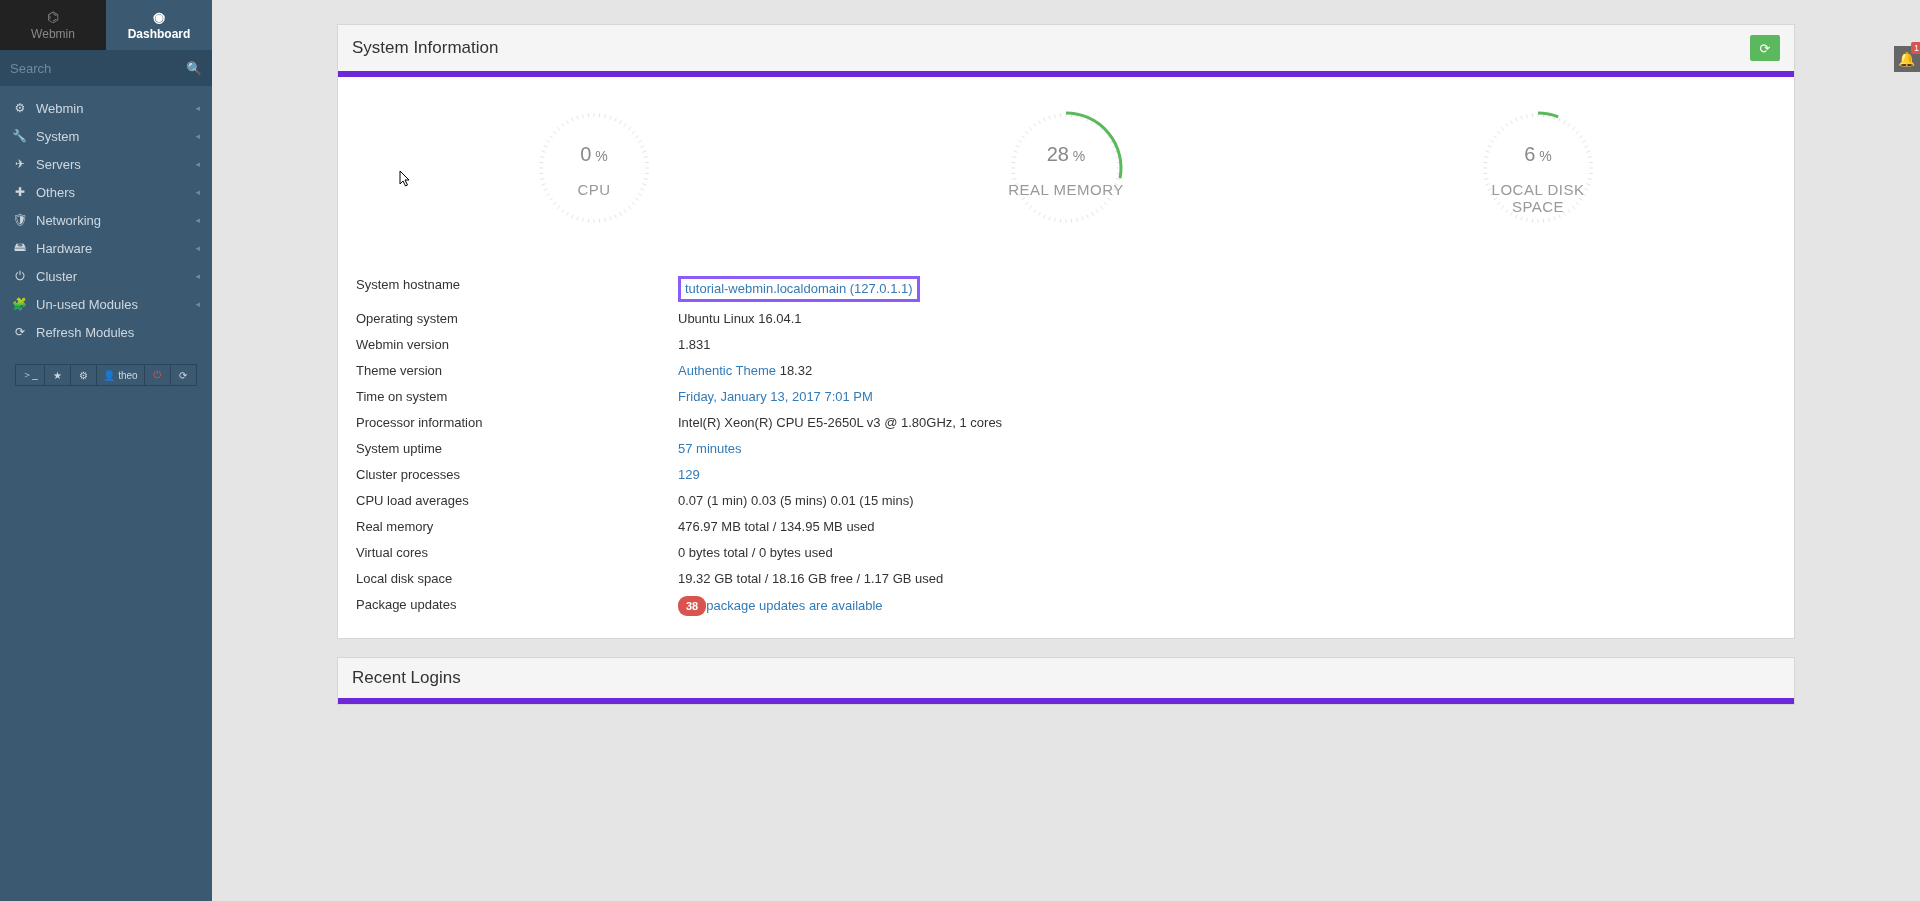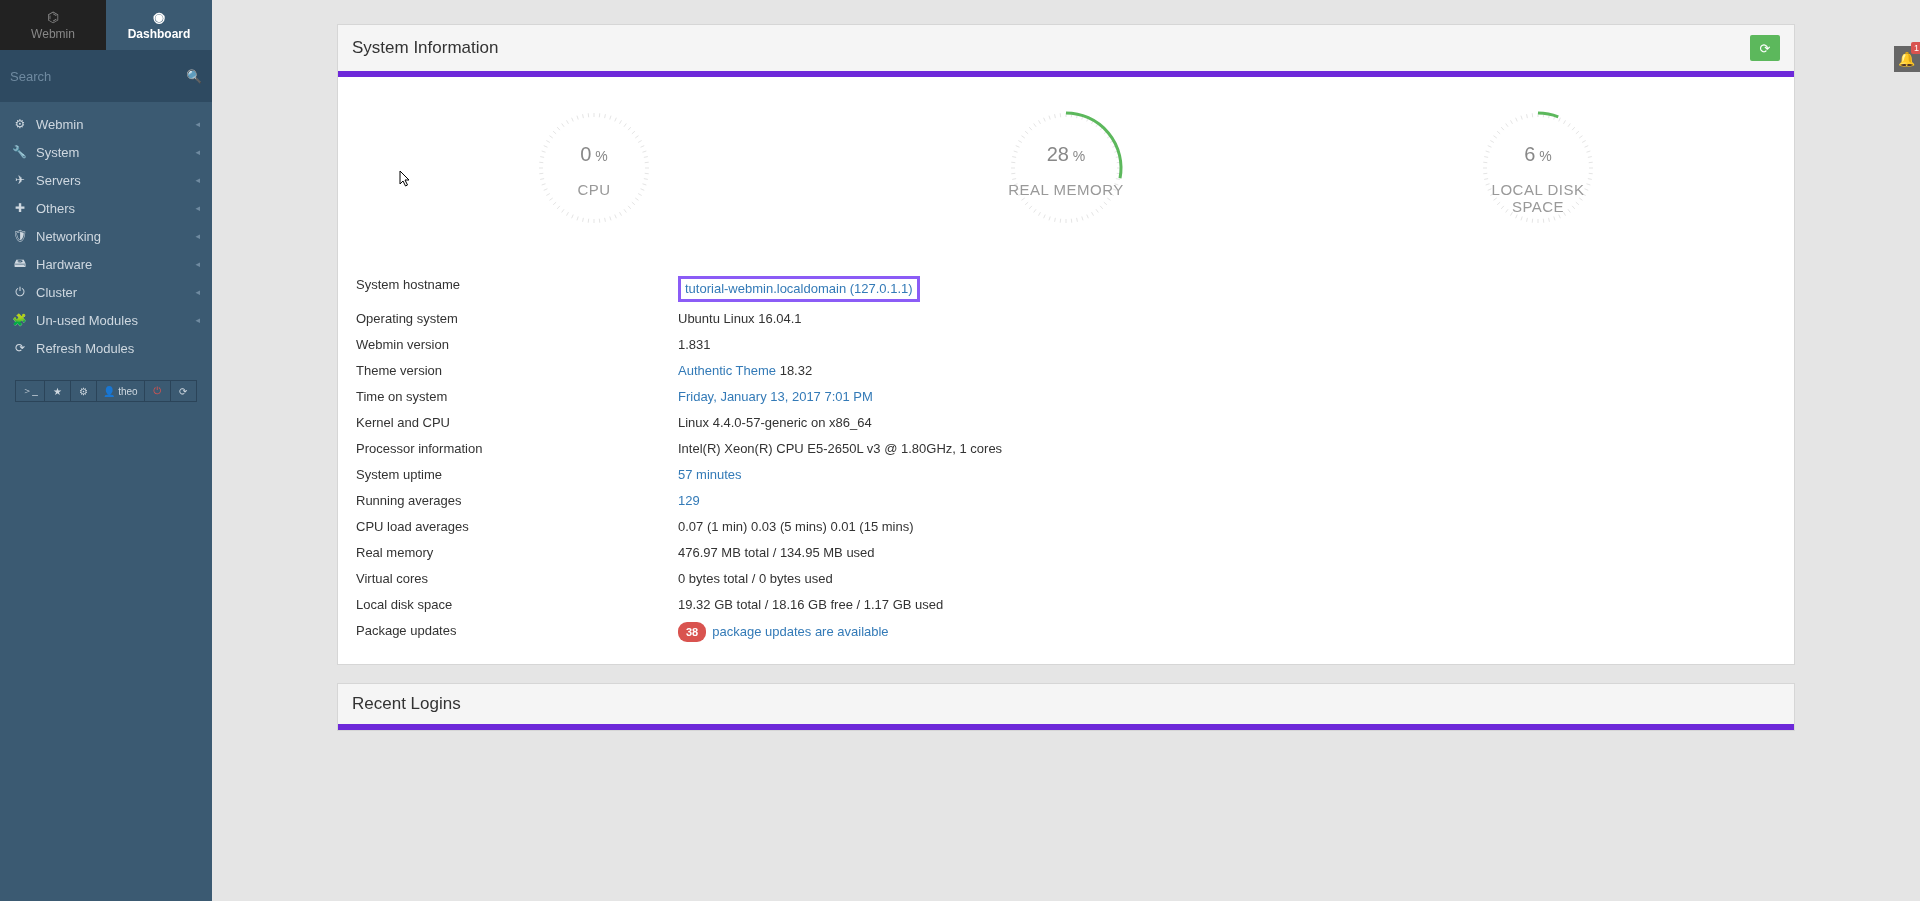--- a/index.html
+++ b/index.html
@@ -5,21 +5,21 @@
 * { box-sizing: border-box; margin: 0; padding: 0; }
 body { font-family: "Helvetica Neue", Helvetica, Arial, sans-serif; font-size: 13px; background: #e5e5e5; color: #333; overflow: hidden; width: 1920px; height: 901px; position: relative; }
 
 
 .sidebar { position: fixed; left: 0; top: 0; width: 212px; height: 100%; background: #3b5a72; color: #cfd8e0; }
 .tabs { display: flex; height: 50px; }
 .tab { flex: 1; display: flex; flex-direction: column; align-items: center; justify-content: center; font-size: 12px; cursor: pointer; }
 .tab.inactive { background: #222; color: #888; }
 .tab.active { background: #3b5a72; color: #fff; font-weight: bold; }
 .tab-icon { font-size: 14px; margin-bottom: 2px; }
-.searchbox { height: 52px; background: #2e4a61; display: flex; align-items: center; padding: 0 10px; }
+.searchbox { height: 36px; background: #2e4a61; display: flex; align-items: center; padding: 0 10px; }
 .search-input { flex: 1; background: transparent; border: none; color: #cfd8e0; font-size: 13px; outline: none; }
 .search-input::placeholder { color: #6f8aa0; }
 .search-icon { color: #6f8aa0; font-size: 13px; }
 .nav { padding-top: 8px; }
 .nav-item { display: flex; align-items: center; height: 28px; padding: 0 12px; color: #cfd8e0; cursor: pointer; font-size: 13px; }
 .nav-icon { width: 16px; margin-right: 8px; font-size: 12px; color: #cfd8e0; text-align: center; display: inline-block; }
 .nav-label { flex: 1; }
 .nav-caret { font-size: 9px; color: #6f8aa0; }
 .bottom-btns { padding: 18px 10px; display: flex; gap: 0; justify-content: center; flex-wrap: nowrap; }
 .bb { height: 22px; min-width: 26px; padding: 0 6px; border: 1px solid #2b4459; background: #3b5a72; display: flex; align-items: center; justify-content: center; font-size: 10px; color: #cfd8e0; cursor: pointer; }
@@ -41,21 +41,21 @@
 .gauge-val .pct { font-size: 14px; }
 .gauge-lbl { position: absolute; top: 78px; width: 100%; text-align: center; font-size: 15px; letter-spacing: 0.5px; color: #999; text-transform: uppercase; }
 
 
 .info-rows { padding: 6px 18px 18px; }
 .info-row { display: flex; padding: 4px 0; font-size: 13px; line-height: 18px; }
 .info-k { width: 322px; color: #333; }
 .info-v { flex: 1; color: #333; }
 .info-v a, .link { color: #337ab7; cursor: pointer; text-decoration: none; }
 .boxed-link { border: 3px solid #8b5cf6; padding: 1px 4px; display: inline-block; }
-.badge-red { background: #d9534f; color: #fff; border-radius: 9px; padding: 1px 8px; font-size: 11px; font-weight: bold; margin-right: 6px; display: inline-block; }
+.badge-red { background: #d9534f; color: #fff; border-radius: 9px; padding: 1px 8px; font-size: 11px; font-weight: bold; margin-right: 0; display: inline-block; }
 
 
 .notif { position: fixed; right: 0; top: 46px; width: 26px; height: 26px; background: #666; color: #fff; display: flex; align-items: center; justify-content: center; font-size: 14px; cursor: pointer; }
 .notif-badge { position: absolute; top: -4px; right: -2px; background: #d9534f; color: #fff; border-radius: 2px; font-size: 9px; padding: 0 3px; line-height: 12px; }
 
 
 .cursor { position: absolute; left: 399px; top: 170px; font-size: 16px; color: #000; pointer-events: none; z-index: 999; }
 </style>
 </head>
 <body>
@@ -345,33 +345,29 @@
         </div>
         <div class="info-row">
           <div class="info-k">Theme version</div>
           <div class="info-v"><a class="link">Authentic Theme</a> 18.32</div>
         </div>
         <div class="info-row">
           <div class="info-k">Time on system</div>
           <div class="info-v"><a class="link">Friday, January 13, 2017 7:01 PM</a></div>
         </div>
         <div class="info-row">
-          <div class="info-k">Kernel and CPU</div>
-          <div class="info-v"><span>Linux 4.4.0-57-generic on x86_64</span></div>
-        </div>
-        <div class="info-row">
           <div class="info-k">Processor information</div>
           <div class="info-v"><span>Intel(R) Xeon(R) CPU E5-2650L v3 @ 1.80GHz, 1 cores</span></div>
         </div>
         <div class="info-row">
           <div class="info-k">System uptime</div>
           <div class="info-v"><a class="link">57 minutes</a></div>
         </div>
         <div class="info-row">
-          <div class="info-k">Running averages</div>
+          <div class="info-k">Cluster processes</div>
           <div class="info-v"><a class="link">129</a></div>
         </div>
         <div class="info-row">
           <div class="info-k">CPU load averages</div>
           <div class="info-v"><span>0.07 (1 min) 0.03 (5 mins) 0.01 (15 mins)</span></div>
         </div>
         <div class="info-row">
           <div class="info-k">Real memory</div>
           <div class="info-v"><span>476.97 MB total / 134.95 MB used</span></div>
         </div>

